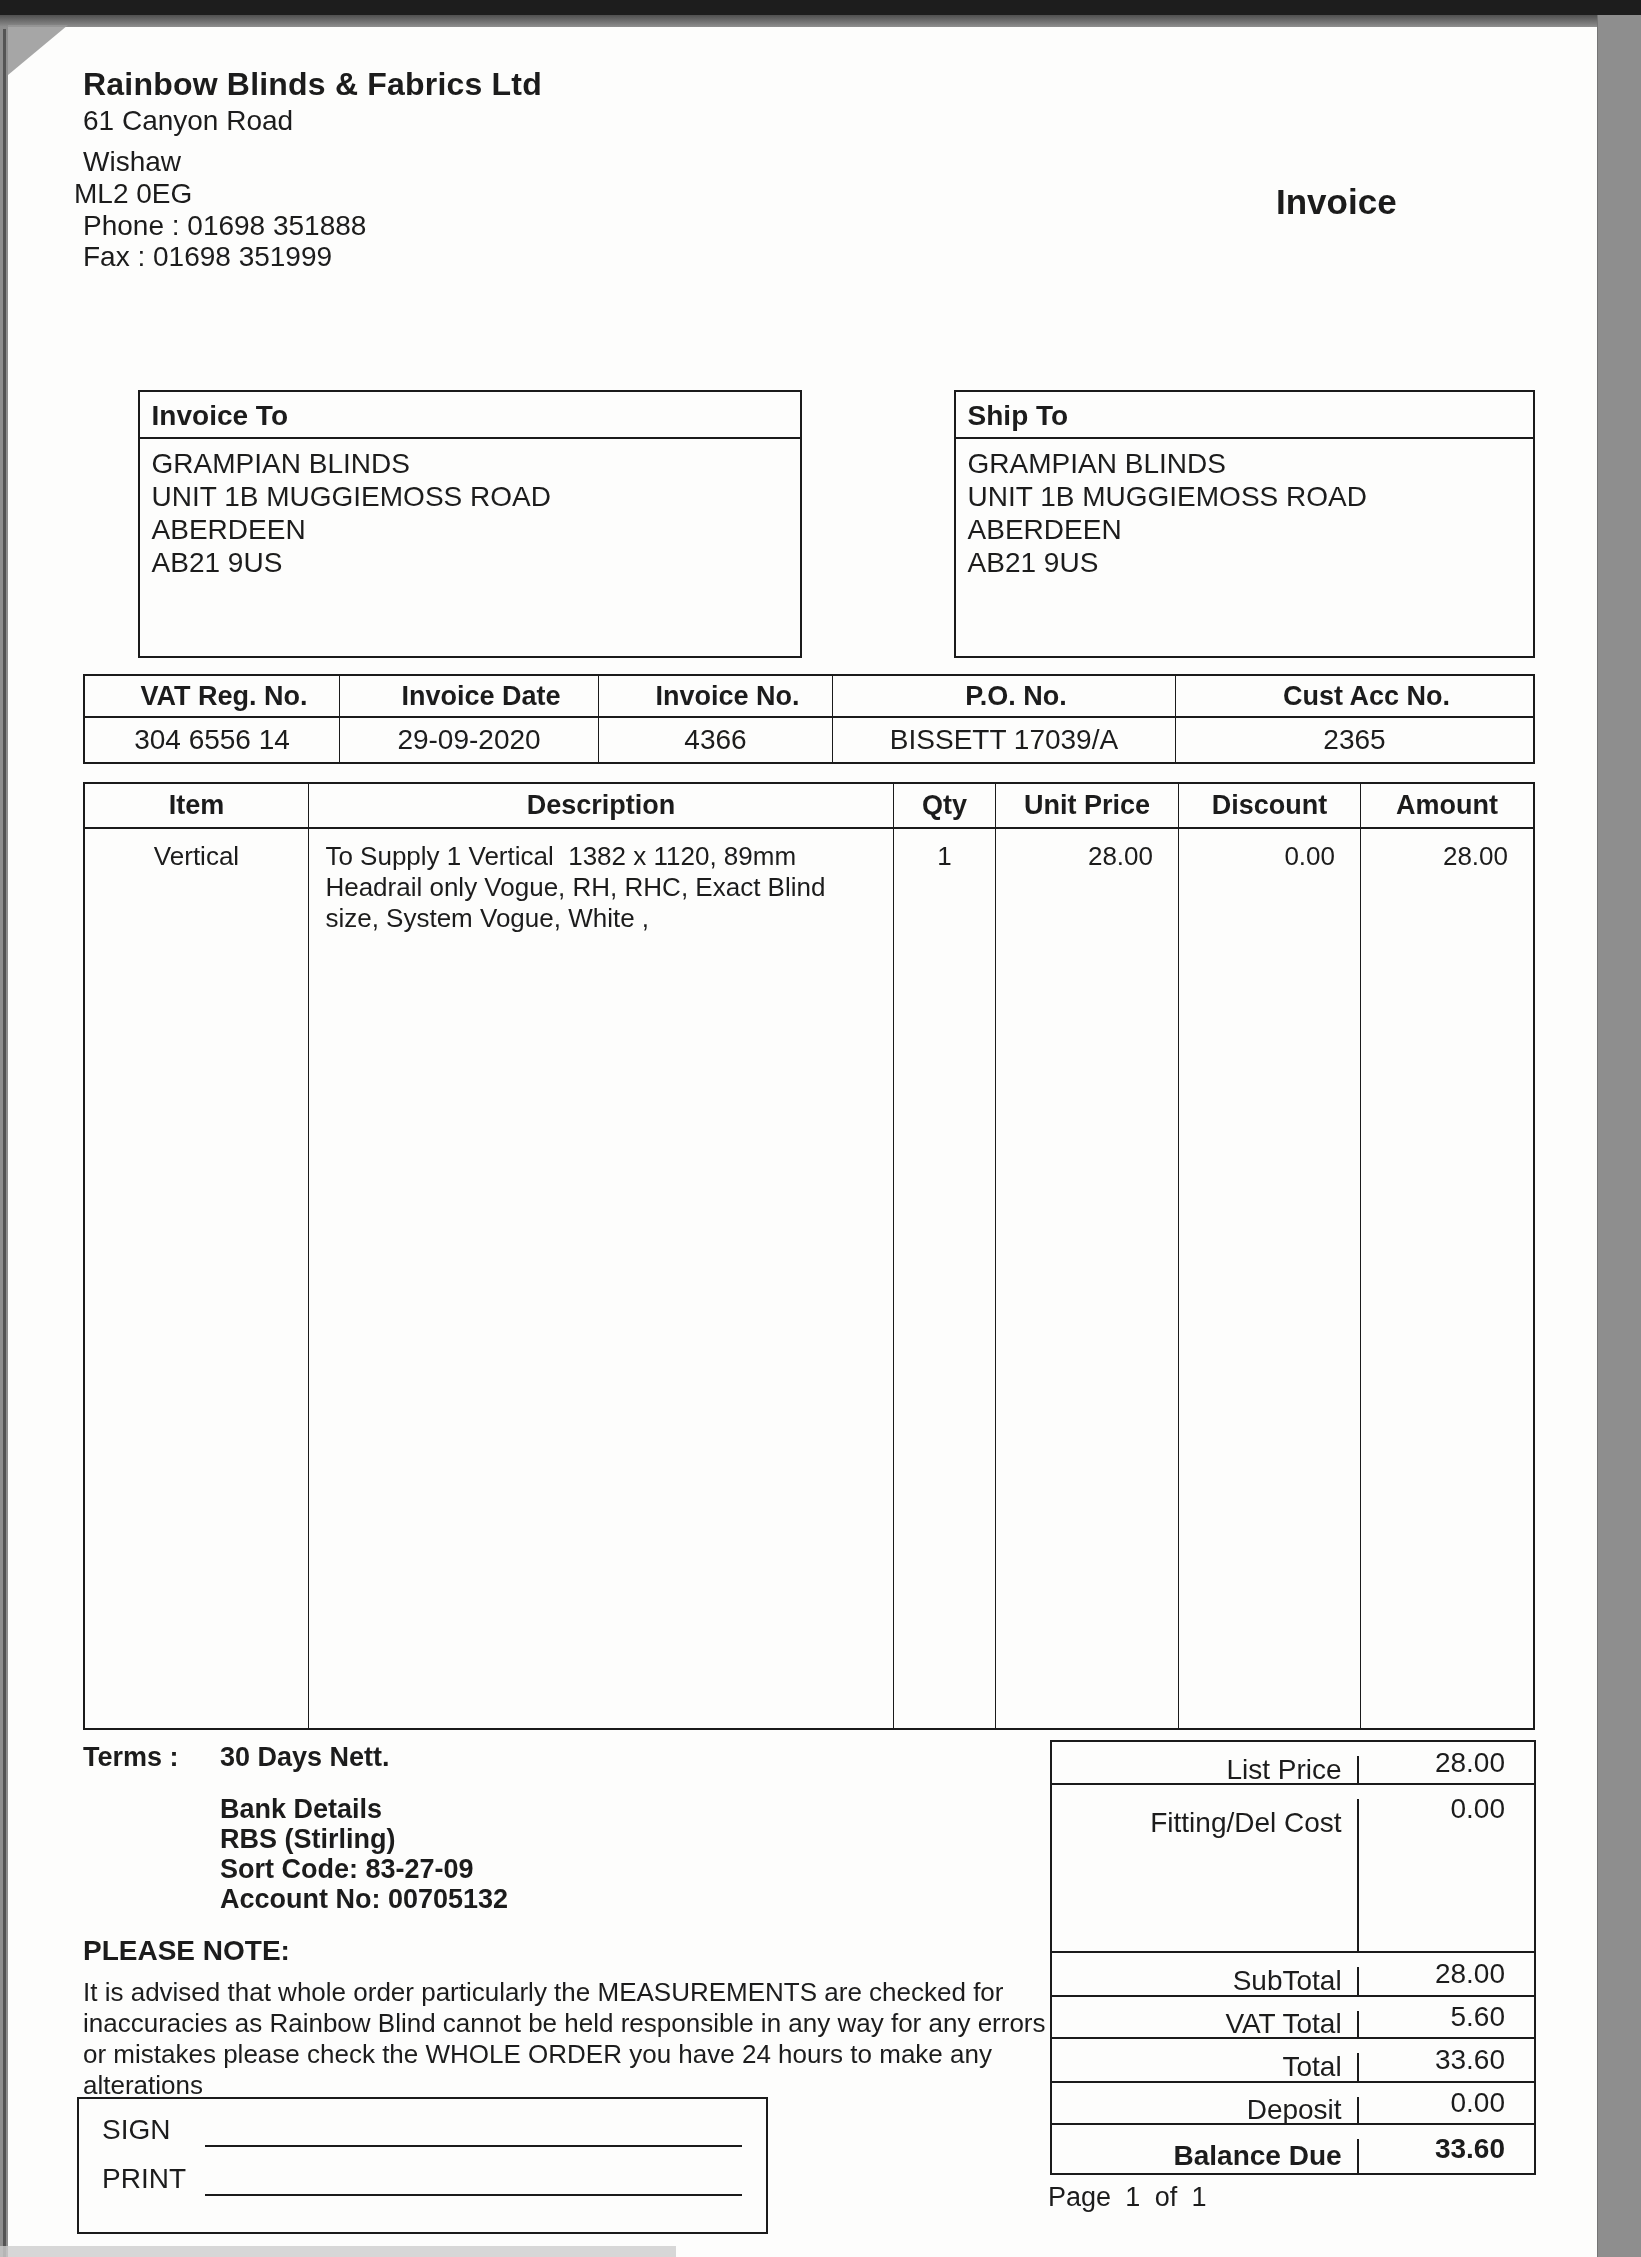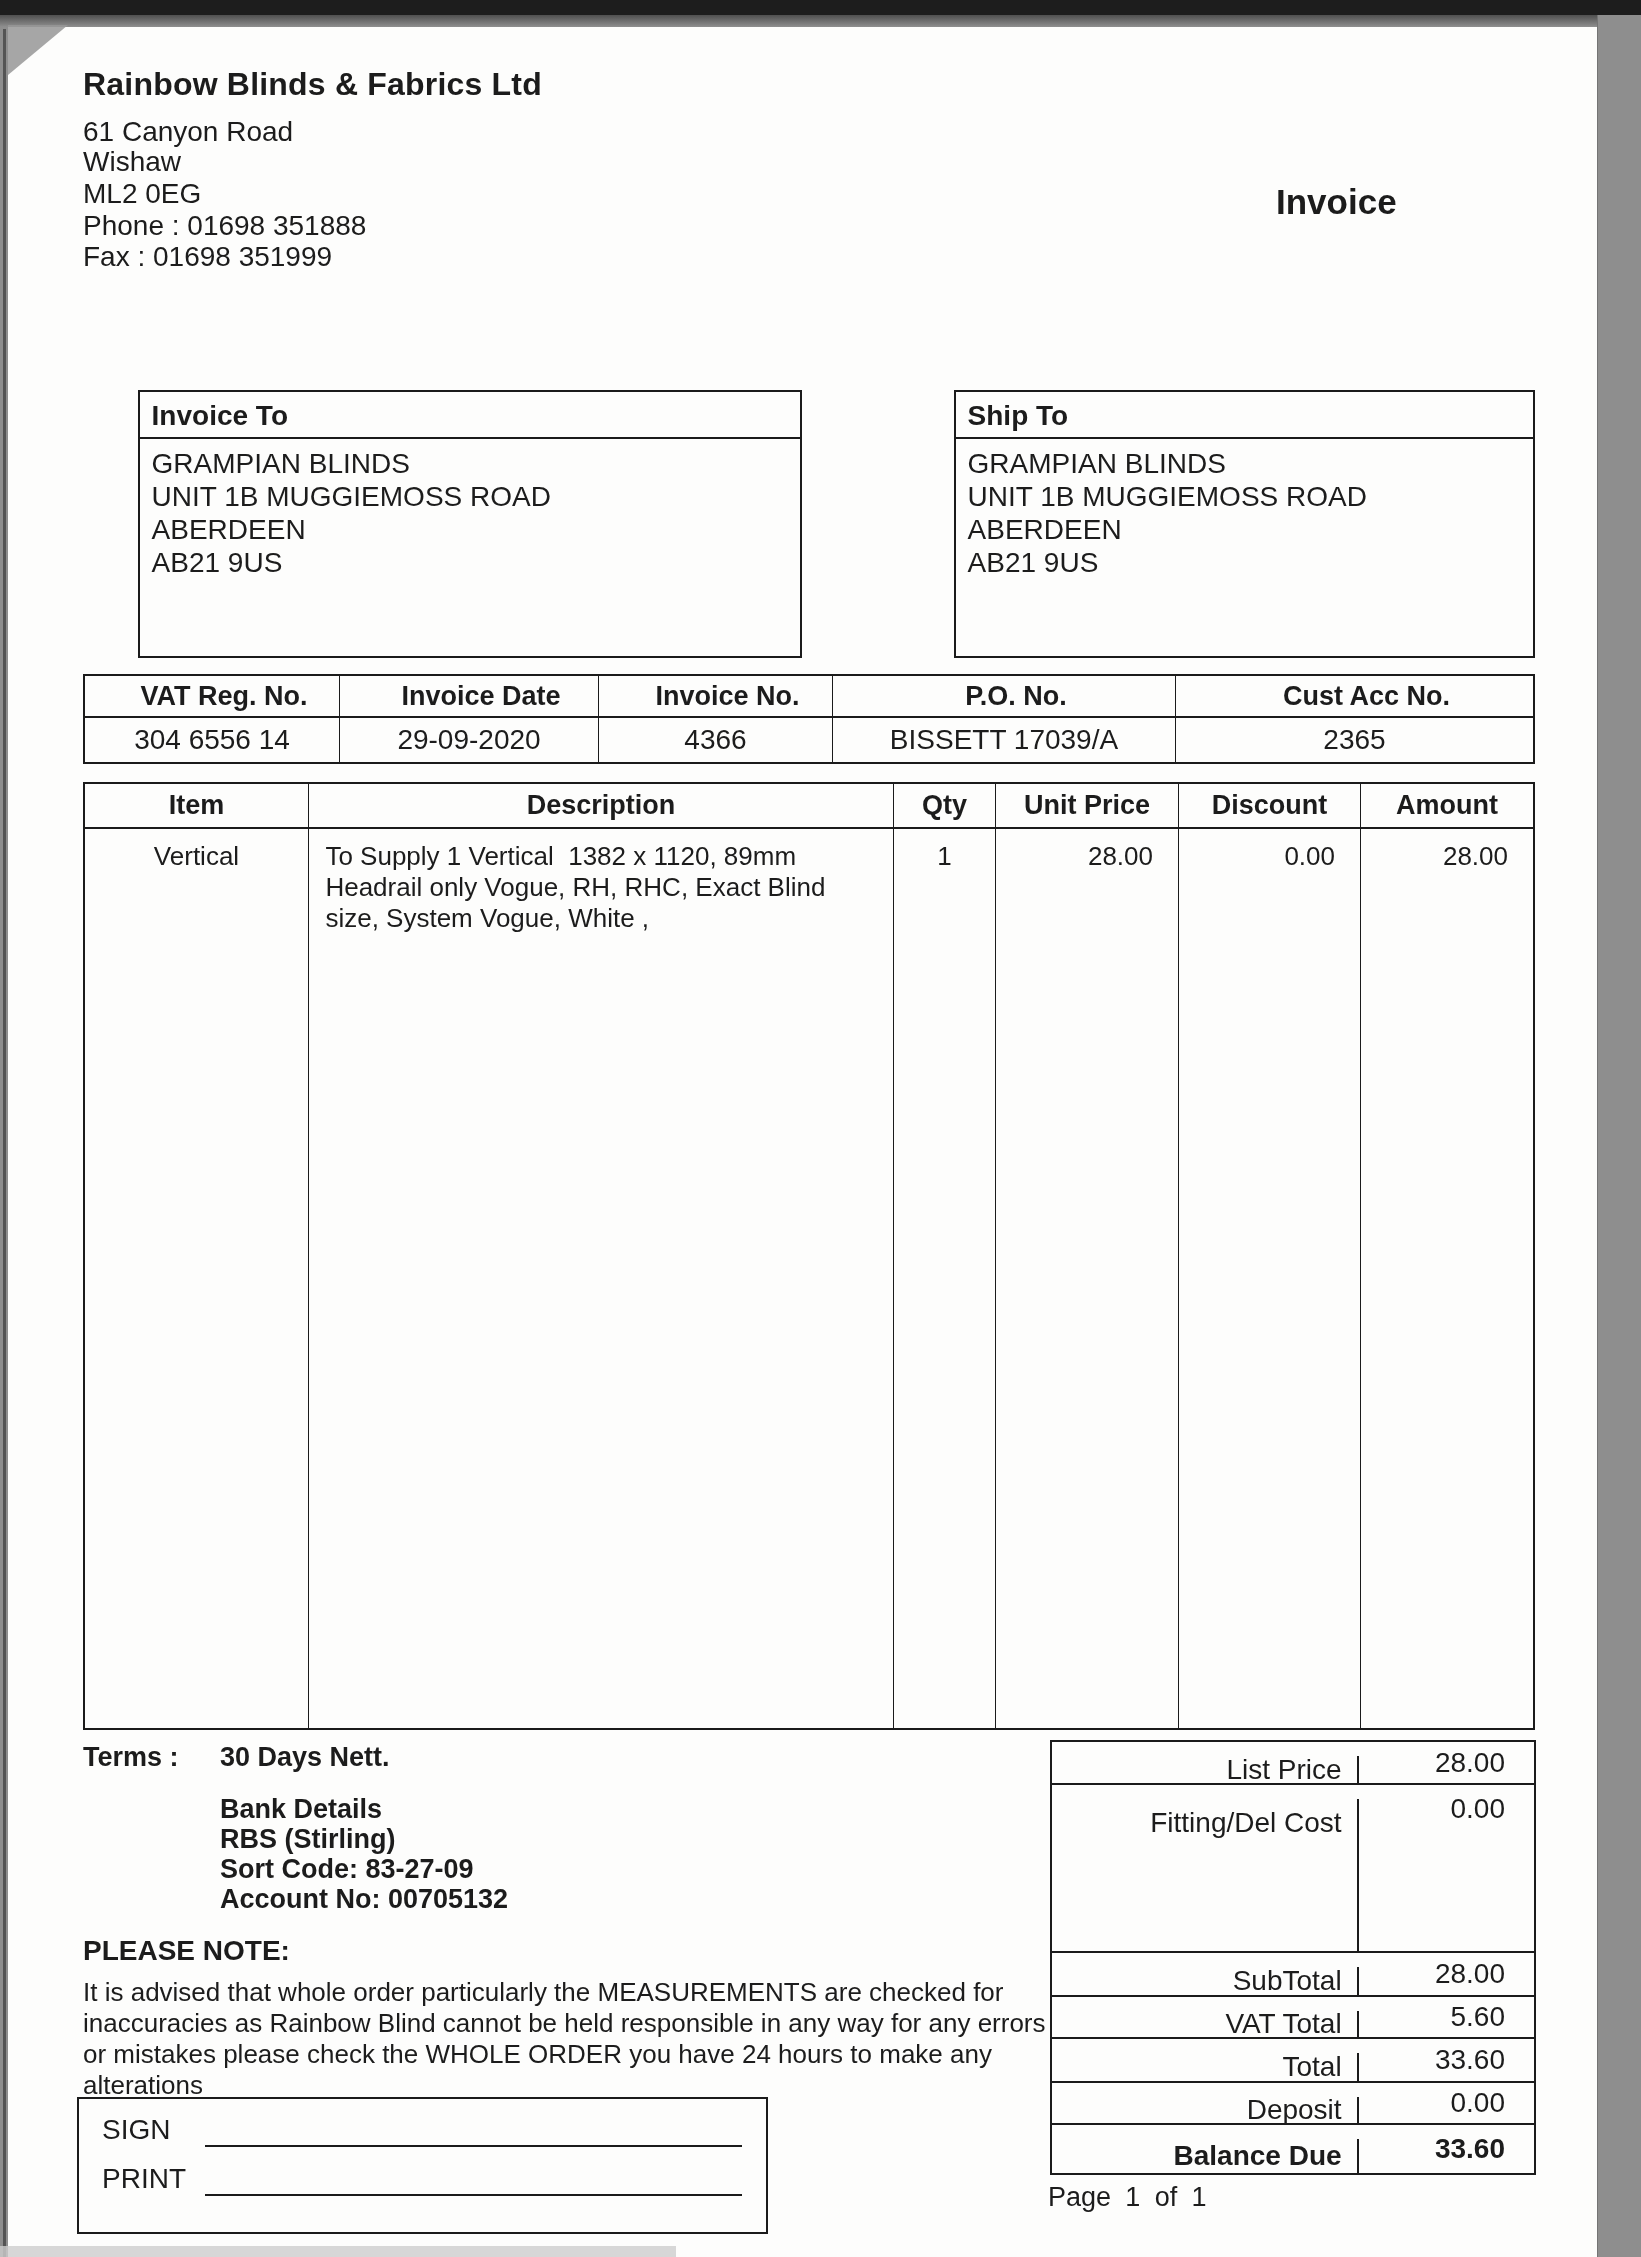--- a/index.html
+++ b/index.html
@@ -89,23 +89,23 @@
 
   <div class="page"></div>
   <div class="art-top-bar"></div>
   <div class="art-top-gray"></div>
   <div class="art-right-strip"></div>
   <div class="art-left-line"></div>
   <div class="art-corner"></div>
   <div class="art-bottom-streak"></div>
 
   <div class="abs company-name" style="left:83px; top:66px;">Rainbow Blinds &amp; Fabrics Ltd</div>
-  <div class="abs company-line" style="left:83px; top:116px;text-align:center;">61 Canyon Road</div>
+  <div class="abs company-line" style="left:83px; top:105px;text-align:center;">61 Canyon Road</div>
   <div class="abs company-line" style="left:83px; top:146px;">Wishaw</div>
-  <div class="abs company-line" style="left:83px; top:178px;">ML2 0EG</div>
+  <div class="abs company-line" style="left:74px; top:178px;">ML2 0EG</div>
   <div class="abs company-line" style="left:83px; top:210px;">Phone : 01698 351888</div>
   <div class="abs company-line" style="left:83px; top:241px;">Fax : 01698 351999</div>
 
   <div class="abs invoice-title" style="left:1276px; top:182px;">Invoice</div>
 
   <div class="addr-box" style="left:138px; top:390px; width:664px; height:268px;">
     <div class="addr-box-label">Invoice To</div>
     <div class="addr-box-body">
       <div>GRAMPIAN BLINDS</div>
       <div>UNIT 1B MUGGIEMOSS ROAD</div>

